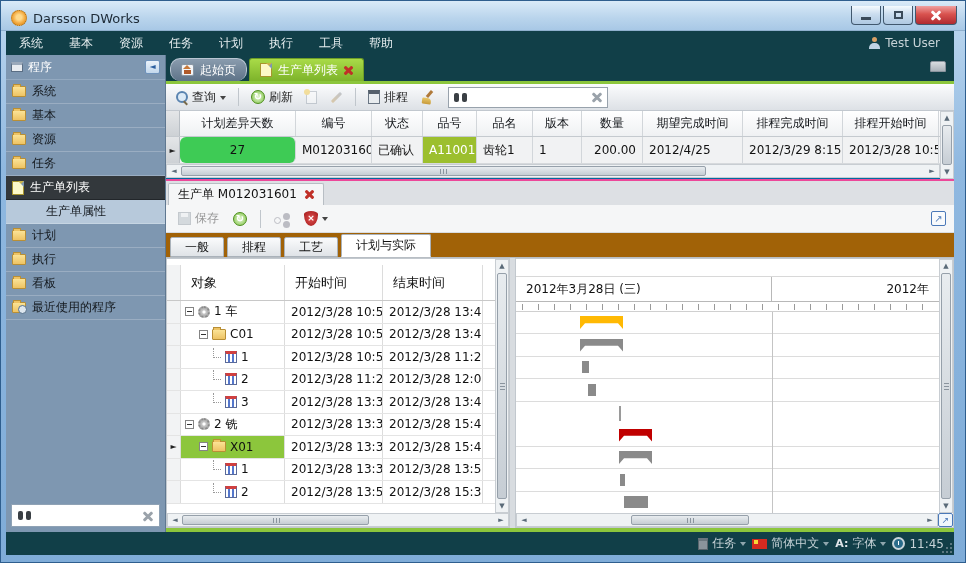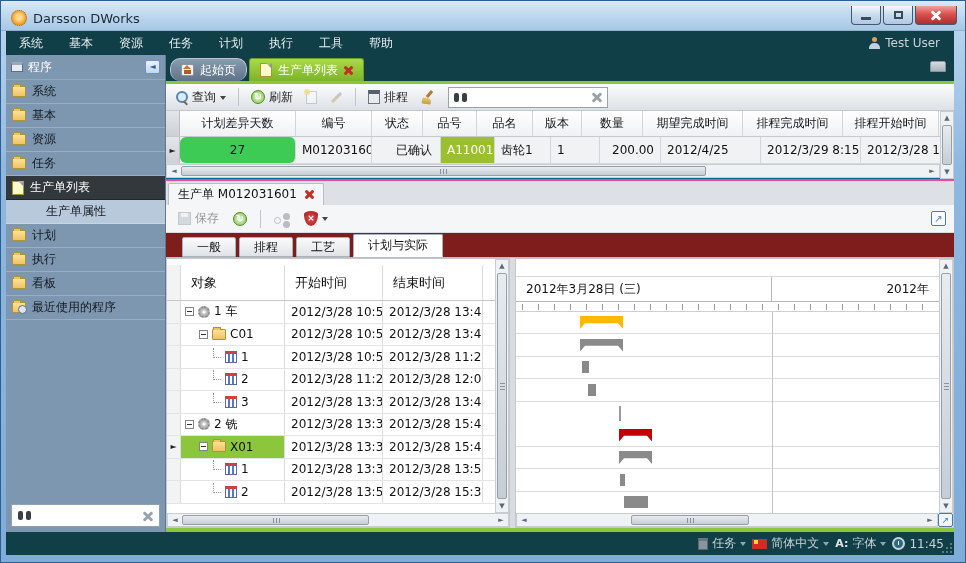--- a/index.html
+++ b/index.html
@@ -105,21 +105,21 @@
   .detail{flex:1;display:flex;flex-direction:column;min-height:0;background:#EDEFF1;border-top:2px solid #ec4899;}
   .doctab-row{height:24px;background:#DDE0E4;display:flex;align-items:flex-end;padding-left:2px;flex:0 0 auto;}
   .doctab{height:22px;background:#F5F6F7;border:1px solid #B8BEC4;border-bottom:none;border-radius:2px 2px 0 0;display:flex;align-items:center;gap:8px;padding:0 9px;}
   .savebar{height:28px;display:flex;align-items:center;gap:6px;padding:0 8px;background:#F5F6F7;border-bottom:1px solid #D8DCE0;flex:0 0 auto;position:relative;}
   .floppy{width:13px;height:13px;background:#AEB6BE;border:1px solid #8A949E;position:relative;}
   .floppy:before{content:"";position:absolute;left:2px;top:0;width:7px;height:4px;background:#E8ECEF;}
   .nodes-ico{width:16px;height:12px;position:relative;opacity:.4;}
   .nodes-ico:before{content:"";position:absolute;left:0;top:4px;width:5px;height:5px;border:1px solid #667;border-radius:50%;box-shadow:9px -4px #667,9px 4px #667;}
   .shield{width:14px;height:15px;background:radial-gradient(#E05050,#A01818);border-radius:7px 7px 7px 7px / 3px 3px 11px 11px;color:#fff;font-size:9px;font-weight:bold;text-align:center;line-height:14px;}
   .extlink{position:absolute;right:8px;top:6px;width:15px;height:15px;border:1px solid #4A78B8;border-radius:2px;color:#4A78B8;font-size:10px;line-height:13px;text-align:center;background:#F8FAFC;}
-  .subtabs{height:24px;display:flex;align-items:flex-end;padding-left:16px;background:#7f1d1d;flex:0 0 auto;}
+  .subtabs{height:24px;display:flex;align-items:flex-end;padding-left:4px;background:#a16207;flex:0 0 auto;}
   .subtab{height:20px;padding:0 14px;display:flex;align-items:center;background:linear-gradient(#FAFBFC,#DFE3E7);border:1px solid #AAB2BA;margin-right:3px;border-radius:2px 2px 0 0;}
   .subtab.active{height:23px;background:#FFFFFF;border-bottom:1px solid #fff;position:relative;z-index:2;}
   
   .panels{flex:1;display:flex;min-height:0;background:#E6E9EC;border-top:1px solid #B8BEC4;}
   .treepanel{width:344px;background:#fff;border:1px solid #C2C8CE;display:flex;flex-direction:column;flex:0 0 auto;}
   .tp-body{flex:1;display:flex;min-height:0;}
   .tp-grid{flex:1;display:flex;flex-direction:column;min-width:0;padding-top:6px;background:#fff;}
   .t-hdr{height:36px;display:flex;border-bottom:1px solid #C8C8C8;flex:0 0 auto;}
   .t-hcell{display:flex;align-items:center;padding-left:10px;border-right:1px solid #DCDCDC;font-size:13px;flex:0 0 auto;}
   .t-row{height:22.5px;display:flex;border-bottom:1px solid #E4E4E4;flex:0 0 auto;}
@@ -316,21 +316,21 @@
                 <span class="g-cell" style="width: 49px;">版本</span>
                 <span class="g-cell" style="width: 61px;">数量</span>
                 <span class="g-cell" style="width: 100px;">期望完成时间</span>
                 <span class="g-cell" style="width: 100px;">排程完成时间</span>
                 <span class="g-cell" style="width: 96px;">排程开始时间</span>
               </div>
             <div class="g-row">
                 <span class="marker-col">►</span>
                 <span class="g-cell cell-green" style="width: 116px;">27</span>
                 <span class="g-cell" style="width: 76px;">M012031601</span>
-                <span class="g-cell" style="width: 51px; margin-left: 18px;">已确认</span>
+                <span class="g-cell" style="width: 51px;">已确认</span>
                 <span class="g-cell cell-olive" style="width: 54px;">A11001</span>
                 <span class="g-cell" style="width: 56px;">齿轮1</span>
                 <span class="g-cell" style="width: 49px;">1</span>
                 <span class="g-cell cell-num" style="width: 61px;">200.00</span>
                 <span class="g-cell" style="width: 100px;">2012/4/25</span>
                 <span class="g-cell" style="width: 100px;">2012/3/29 8:15</span>
                 <span class="g-cell" style="width: 96px;">2012/3/28 10:52</span>
               </div>
             <div class="hscroll">
               <span class="sc-arrow">◄</span>

